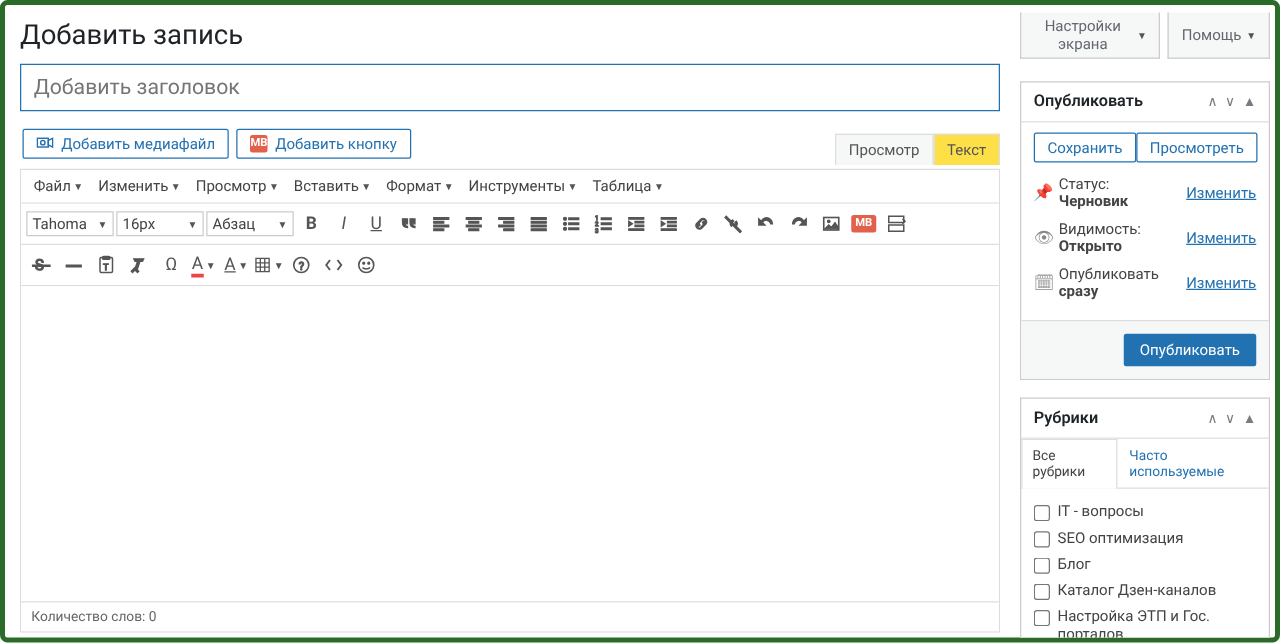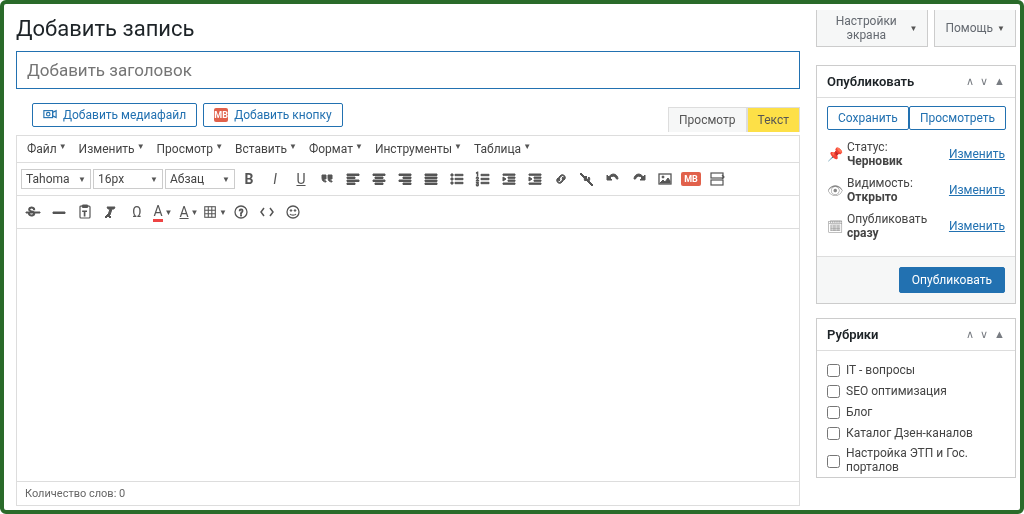--- a/index.html
+++ b/index.html
@@ -4,31 +4,31 @@
 <style>
 *{box-sizing:border-box;margin:0;padding:0;font-family:-apple-system,BlinkMacSystemFont,"Segoe UI",Roboto,sans-serif}
 body{background:#fff;border:4px solid #2a6b2a;border-radius:6px;width:1024px;height:514px;overflow:hidden;padding:4px 4px 4px 12px;font-size:13px;color:#444}
 .container{display:flex;gap:16px;height:100%}
 .main{flex:1;display:flex;flex-direction:column}
 .sidebar{width:200px;display:flex;flex-direction:column;gap:14px;padding-top:2px}
 .top-buttons{display:flex;gap:6px;margin-bottom:4px}
 .screen-btn{background:#f6f7f7;border:1px solid #ccc;border-top:none;padding:4px 10px;font-size:12px;color:#646970;cursor:pointer;display:flex;align-items:center;gap:4px}
 .page-title{font-size:22px;font-weight:400;color:#1d2327;margin:8px 0 10px}
 .title-input{width:100%;padding:8px 10px;font-size:17px;border:1px solid #2271b1;outline:none;color:#777}
-.media-row{display:flex;gap:6px;margin:14px 16px 8px}
+.media-row{display:flex;gap:6px;margin:14px 2px 8px}
 .media-btn{display:inline-flex;align-items:center;gap:6px;border:1px solid #2271b1;background:#fff;color:#2271b1;padding:4px 10px;font-size:12px;cursor:pointer;border-radius:2px}
 .media-icon{display:inline-block;width:14px;height:14px;position:relative}
 .media-icon svg{width:14px;height:14px}
 .mb-icon{background:#e1614b;color:#fff;font-size:9px;font-weight:bold;display:inline-flex;align-items:center;justify-content:center;width:14px;height:14px;border-radius:2px}
 .editor-wrap{border:1px solid #ddd;display:flex;flex-direction:column;flex:1;position:relative}
 .tabs{position:absolute;top:-28px;right:0;display:flex}
 .tab{border:1px solid #ddd;border-bottom:none;padding:5px 10px;font-size:12px;background:#fde047;color:#555;cursor:pointer}
 .tab.active{background:#f6f7f7}
 .menubar{display:flex;gap:4px;padding:4px 6px;border-bottom:1px solid #ddd;background:#fff}
-.menu-item{padding:2px 4px;font-size:12px;color:#444;cursor:pointer;display:inline-flex;align-items:flex-start;gap:2px}
+.menu-item{padding:2px 4px;font-size:12px;color:#444;cursor:pointer;display:inline-flex;align-items:center;gap:2px}
 .tri{font-size:8px;color:#555}
 .toolbar{display:flex;flex-wrap:wrap;gap:2px;padding:4px;border-bottom:1px solid #ddd;background:#fff;align-items:center}
 .tb-select{border:1px solid #ccc;background:#fff;font-size:12px;padding:2px 4px;display:inline-flex;align-items:center;gap:6px;min-width:70px;justify-content:space-between;cursor:pointer}
 .tb-btn{width:24px;height:24px;display:inline-flex;align-items:center;justify-content:center;cursor:pointer;color:#555;font-size:14px}
 .tb-btn svg{width:16px;height:16px;fill:#555;stroke:#555}
 .mb-badge{background:#e1614b;color:#fff;font-size:9px;font-weight:bold;padding:2px 3px;border-radius:2px}
 .toolbar2{display:flex;gap:2px;padding:4px;border-bottom:1px solid #ddd;background:#fff;align-items:center}
 .editor-body{flex:1;background:#fff}
 .wordcount{border-top:1px solid #ddd;padding:5px 8px;font-size:11px;color:#666;background:#fff}
 .panel{border:1px solid #ccc;background:#fff}
@@ -41,21 +41,21 @@
 .btn-secondary{border:1px solid #2271b1;background:#fff;color:#2271b1;padding:4px 10px;font-size:12px;cursor:pointer;border-radius:2px}
 .btn-primary{background:#2271b1;color:#fff;border:1px solid #2271b1;padding:5px 12px;font-size:12px;cursor:pointer;border-radius:2px}
 .status-line{display:flex;align-items:center;gap:6px;font-size:12px;color:#444;margin:8px 0}
 .status-icon{color:#888;font-size:13px;width:14px;display:inline-block}
 .link{color:#2271b1;text-decoration:underline;cursor:pointer}
 .pub-footer{display:flex;justify-content:flex-end;padding:10px;border-top:1px solid #ddd;background:#f6f7f7}
 .cat-tabs{display:flex;border-bottom:1px solid #ddd;margin:-8px -10px 8px}
 .cat-tab{padding:6px 8px;font-size:11px;border:1px solid transparent;border-bottom:none;cursor:pointer;color:#2271b1}
 .cat-tab.active{border-color:#ddd;background:#fff;color:#444;margin-bottom:-1px}
 .cat-list{max-height:130px;overflow-y:auto;padding-right:4px}
-.cat-item{display:flex;align-items:center;gap:6px;font-size:12px;color:#444;padding:3px 0}
+.cat-item{display:flex;align-items:flex-start;gap:6px;font-size:12px;color:#444;padding:3px 0}
 .cat-item input{margin-top:2px}
 .cat-list::-webkit-scrollbar{width:14px}
 .cat-list::-webkit-scrollbar-thumb{background:#c7c7c7;border:3px solid #fff;border-radius:8px}
 </style>
 </head>
 <body>
 
 <div class="container">
   <div class="main">
     <h1 class="page-title">Добавить запись</h1>
@@ -316,20 +316,24 @@
     <div class="panel">
       <div class="panel-head">
         <span class="panel-title">Рубрики</span>
         <div class="panel-ctrl">
             <span>∧</span>
             <span>∨</span>
             <span>▲</span>
           </div>
       </div>
       <div class="panel-body" style="padding-bottom:0">
+        <div class="cat-tabs">
+          <div class="cat-tab active">Все рубрики</div>
+          <div class="cat-tab">Часто используемые</div>
+        </div>
         <div class="cat-list" id="catlist">
             <label class="cat-item">
               <input type="checkbox" style="">
               <span>IT - вопросы</span>
             </label>
             <label class="cat-item">
               <input type="checkbox" style="">
               <span>SEO оптимизация</span>
             </label>
             <label class="cat-item">

